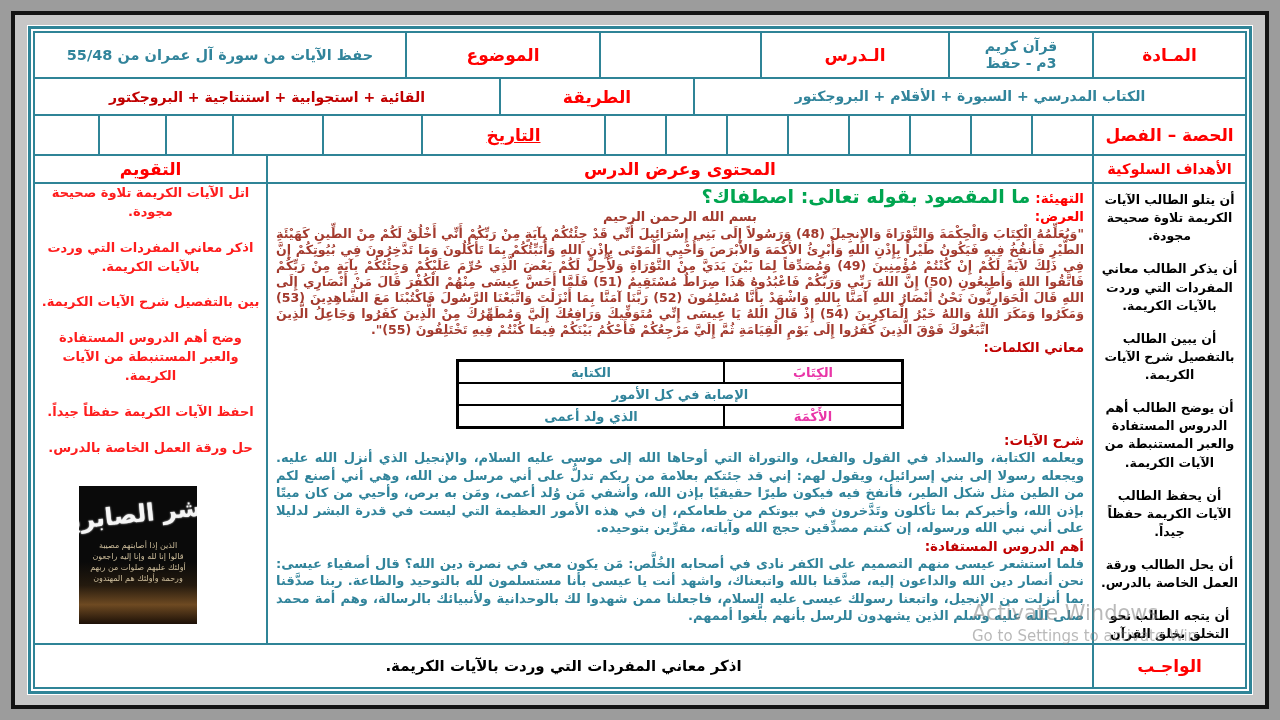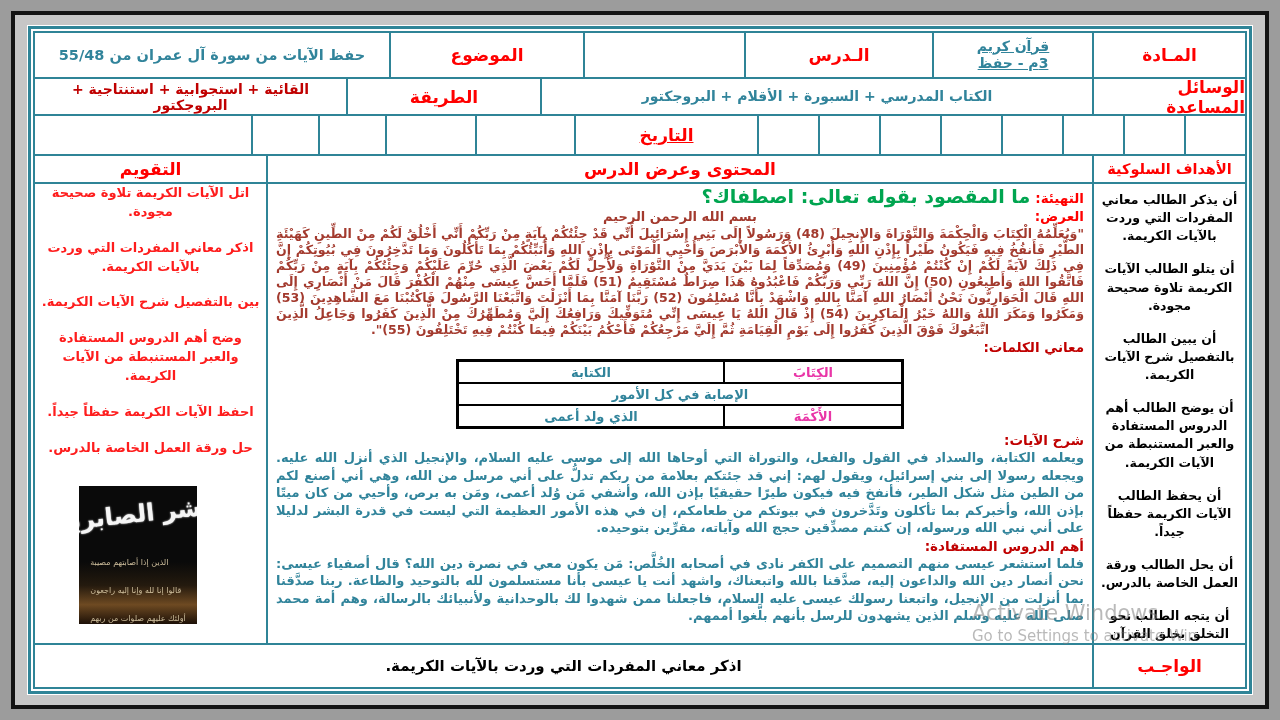--- a/index.html
+++ b/index.html
@@ -50,57 +50,57 @@
   .vocab-word { width:178px; flex:none; color:#e936a7; }
   .vocab-meaning { flex:1; color:#31849b; }
 
   .callig { width:118px; height:138px; margin:12px auto 0 38px;
             background:linear-gradient(180deg,#0a0a0a 0%,#0a0a0a 55%,#241a0e 72%,#6e4a22 86%,#1c1007 100%);
             display:flex; flex-direction:column; align-items:center; overflow:hidden; flex:none; }
   .callig-main { color:#f5f5f5; font-weight:bold; font-size:24px; line-height:1.0;
                  margin-top:16px; transform:rotate(-6deg); letter-spacing:-1px;
                  text-shadow:0 0 2px #fff; white-space:nowrap; }
   .callig-sub { margin-top:14px; }
-  .callig-sub div { color:#cdbd9b; font-size:8px; line-height:11px; text-align:left;margin-top:17px; }
+  .callig-sub div { color:#cdbd9b; font-size:8px; line-height:11px; text-align:center; }
 
   .hw-text { color:#000; font-weight:bold; font-size:15px; }
 
   .watermark { position:absolute; left:972px; top:600px; z-index:50; direction:ltr;
                text-align:left; color:rgba(128,128,128,0.55); pointer-events:none; }
   .wm1 { font-size:21px; line-height:26px; }
   .wm2 { font-size:15px; line-height:20px; }
 </style>
 </head>
 <body>
 
 <div class="frame">
   <div class="page">
     <div class="doc-table">
       <div class="tbl">
 
         <div class="trow r1">
           <div class="td w-hdrcol hdr">المـادة</div>
-          <div class="td teal-val" style="width:160px;flex:none;flex-direction:column;text-decoration:underline;">
+          <div class="td teal-val" style="width:144px;flex:none;flex-direction:column;">
             <div>قرآن كريم</div>
             <div>3م - حفظ</div>
           </div>
           <div class="td hdr" style="width:188px;flex:none;">الـدرس</div>
           <div class="td teal-val" style="width:161px;flex:none;"></div>
           <div class="td hdr" style="width:194px;flex:none;">الموضوع</div>
           <div class="td teal-val flexcell" style="font-size:14.5px;">حفظ الآيات من سورة آل عمران من 55/48</div>
         </div>
 
         <div class="trow r2">
-          <div class="td w-hdrcol hdr">الوسائل المساعدة</div>
           <div class="td teal-val" style="width:552px;flex:none;">الكتاب المدرسي + السبورة + الأقلام + البروجكتور</div>
           <div class="td hdr" style="width:194px;flex:none;">الطريقة</div>
           <div class="td darkred-val flexcell">القائية + استجوابية + استنتاجية + البروجكتور</div>
         </div>
 
         <div class="trow r3">
+          <div class="td w-hdrcol hdr">الحصة – الفصل</div>
           <div class="td smallcell"></div>
           <div class="td smallcell"></div>
           <div class="td smallcell"></div>
           <div class="td smallcell"></div>
           <div class="td smallcell"></div>
           <div class="td smallcell"></div>
           <div class="td smallcell"></div>
           <div class="td smallcell"></div>
           <div class="td datecell hdr">التاريخ</div>
           <div class="td" style="width:99px;flex:none;"></div>
@@ -113,22 +113,22 @@
         <div class="trow r4">
           <div class="td w-hdrcol hdr" style="font-size:14.5px;">الأهداف السلوكية</div>
           <div class="td flexcell hdr">المحتوى وعرض الدرس</div>
           <div class="td w-evalcol hdr">التقويم</div>
         </div>
 
         <div class="trow rbody">
 
           <div class="td w-hdrcol bodycol obj-list">
 
-          <div class="obj-item">أن يذكر الطالب معاني المفردات التي وردت بالآيات الكريمة.</div>
-              <div class="obj-item">أن يتلو الطالب الآيات الكريمة تلاوة صحيحة مجودة.</div>
+          <div class="obj-item">أن يتلو الطالب الآيات الكريمة تلاوة صحيحة مجودة.</div>
+              <div class="obj-item">أن يذكر الطالب معاني المفردات التي وردت بالآيات الكريمة.</div>
               <div class="obj-item">أن يبين الطالب بالتفصيل شرح الآيات الكريمة.</div>
               <div class="obj-item">أن يوضح الطالب أهم الدروس المستفادة والعبر المستنبطة من الآيات الكريمة.</div>
               <div class="obj-item">أن يحفظ الطالب الآيات الكريمة حفظاً جيداً.</div>
               <div class="obj-item">أن يحل الطالب ورقة العمل الخاصة بالدرس.</div>
               <div class="obj-item">أن يتجه الطالب نحو التخلق بخلق القرآن الكريم.</div>
             </div>
 
           <div class="td flexcell bodycol content">
             <div class="line">
               <span class="lbl-red">التهيئة:</span>

